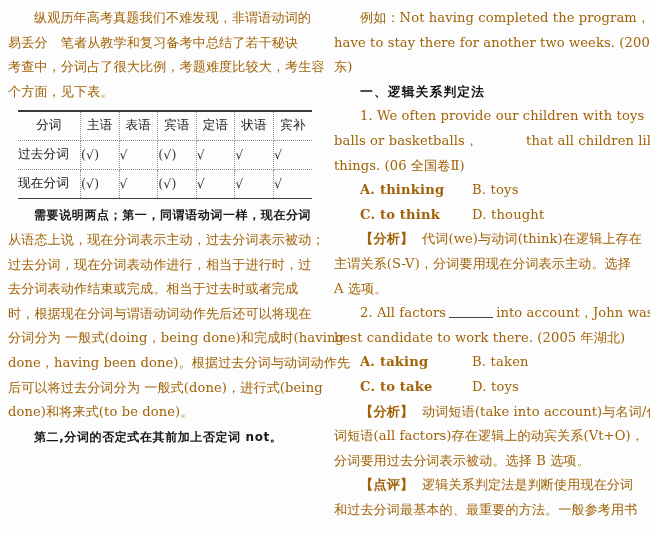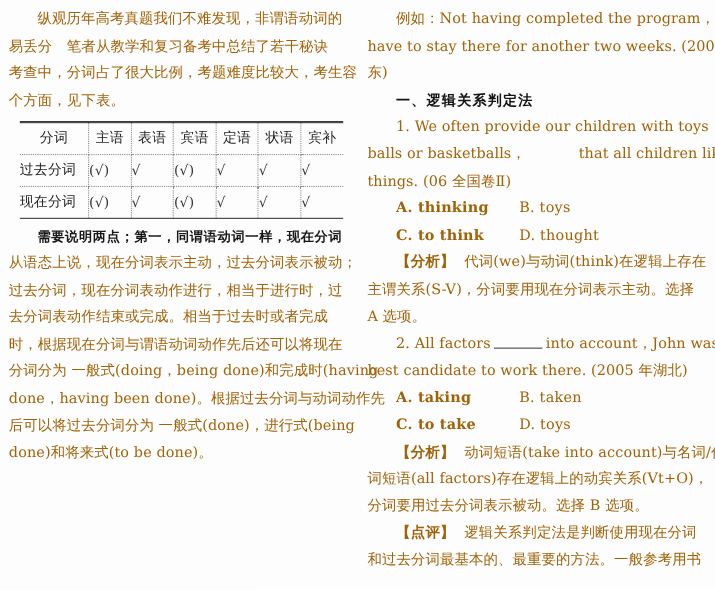--- a/index.html
+++ b/index.html
@@ -177,20 +177,21 @@
 
     <div class="ln">从语态上说，现在分词表示主动，过去分词表示被动；</div>
     <div class="ln">过去分词，现在分词表动作进行，相当于进行时，过</div>
     <div class="ln">去分词表动作结束或完成。相当于过去时或者完成</div>
     <div class="ln">时，根据现在分词与谓语动词动作先后还可以将现在</div>
     <div class="ln">分词分为 一般式(doing，being done)和完成时(having</div>
     <div class="ln">done，having been done)。根据过去分词与动词动作先</div>
     <div class="ln">后可以将过去分词分为 一般式(done)，进行式(being</div>
     <div class="ln">done)和将来式(to be done)。</div>
 
+    <div class="ln bold indent">第二,分词的否定式在其前加上否定词 not。</div>
   </div>
 
   <div class="col col-right">
 
     <div class="ln indent"><span>例如：</span><span class="en">Not having completed the program，they</span></div>
     <div class="ln">have to stay there for another two weeks. (2004 年广</div>
     <div class="ln">东)</div>
 
     <div class="heading">一、逻辑关系判定法</div>
 

